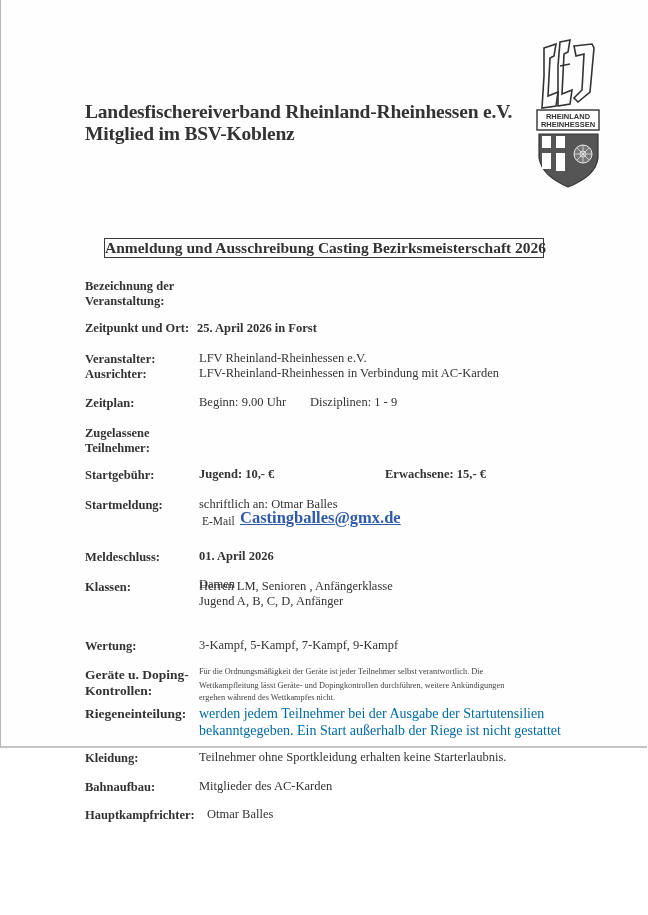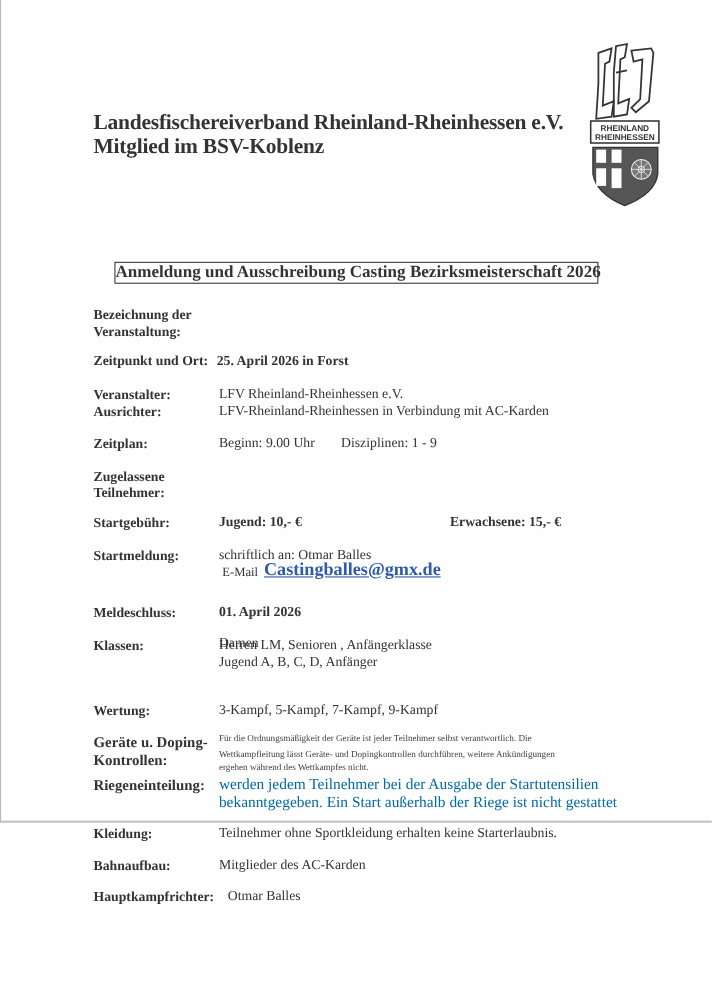--- a/index.html
+++ b/index.html
@@ -83,21 +83,21 @@
 
   <div class="abs lbl" style="top:395px;">Zeitplan:</div>
   <div class="abs val" style="top:394px;">Beginn:   9.00 Uhr</div>
   <div class="abs val" style="top:394px; left:309px;">Disziplinen:  1 - 9</div>
 
   <div class="abs lbl" style="top:425px;">Zugelassene</div>
   <div class="abs lbl" style="top:440px;">Teilnehmer:</div>
 
   <div class="abs lbl" style="top:467px;">Startgebühr:</div>
   <div class="abs val b" style="top:466px;">Jugend:  10,- €</div>
-  <div class="abs val b" style="top:466px; left:384px;margin-left:24px;">Erwachsene:  15,- €</div>
+  <div class="abs val b" style="top:466px; left:384px;">Erwachsene:  15,- €</div>
 
   <div class="abs lbl" style="top:497px;">Startmeldung:</div>
   <div class="abs val" style="top:496px;">schriftlich an: Otmar Balles</div>
   <div class="abs val" style="top:513px; left:201px; font-size:11.5px;">E-Mail</div>
   <a class="abs email" style="top:508px; left:239px;" href="#">Castingballes@gmx.de</a>
 
   <div class="abs lbl" style="top:549px;">Meldeschluss:</div>
   <div class="abs val b" style="top:548px;">01. April  2026</div>
 
   <div class="abs lbl" style="top:579px;">Klassen:</div>

